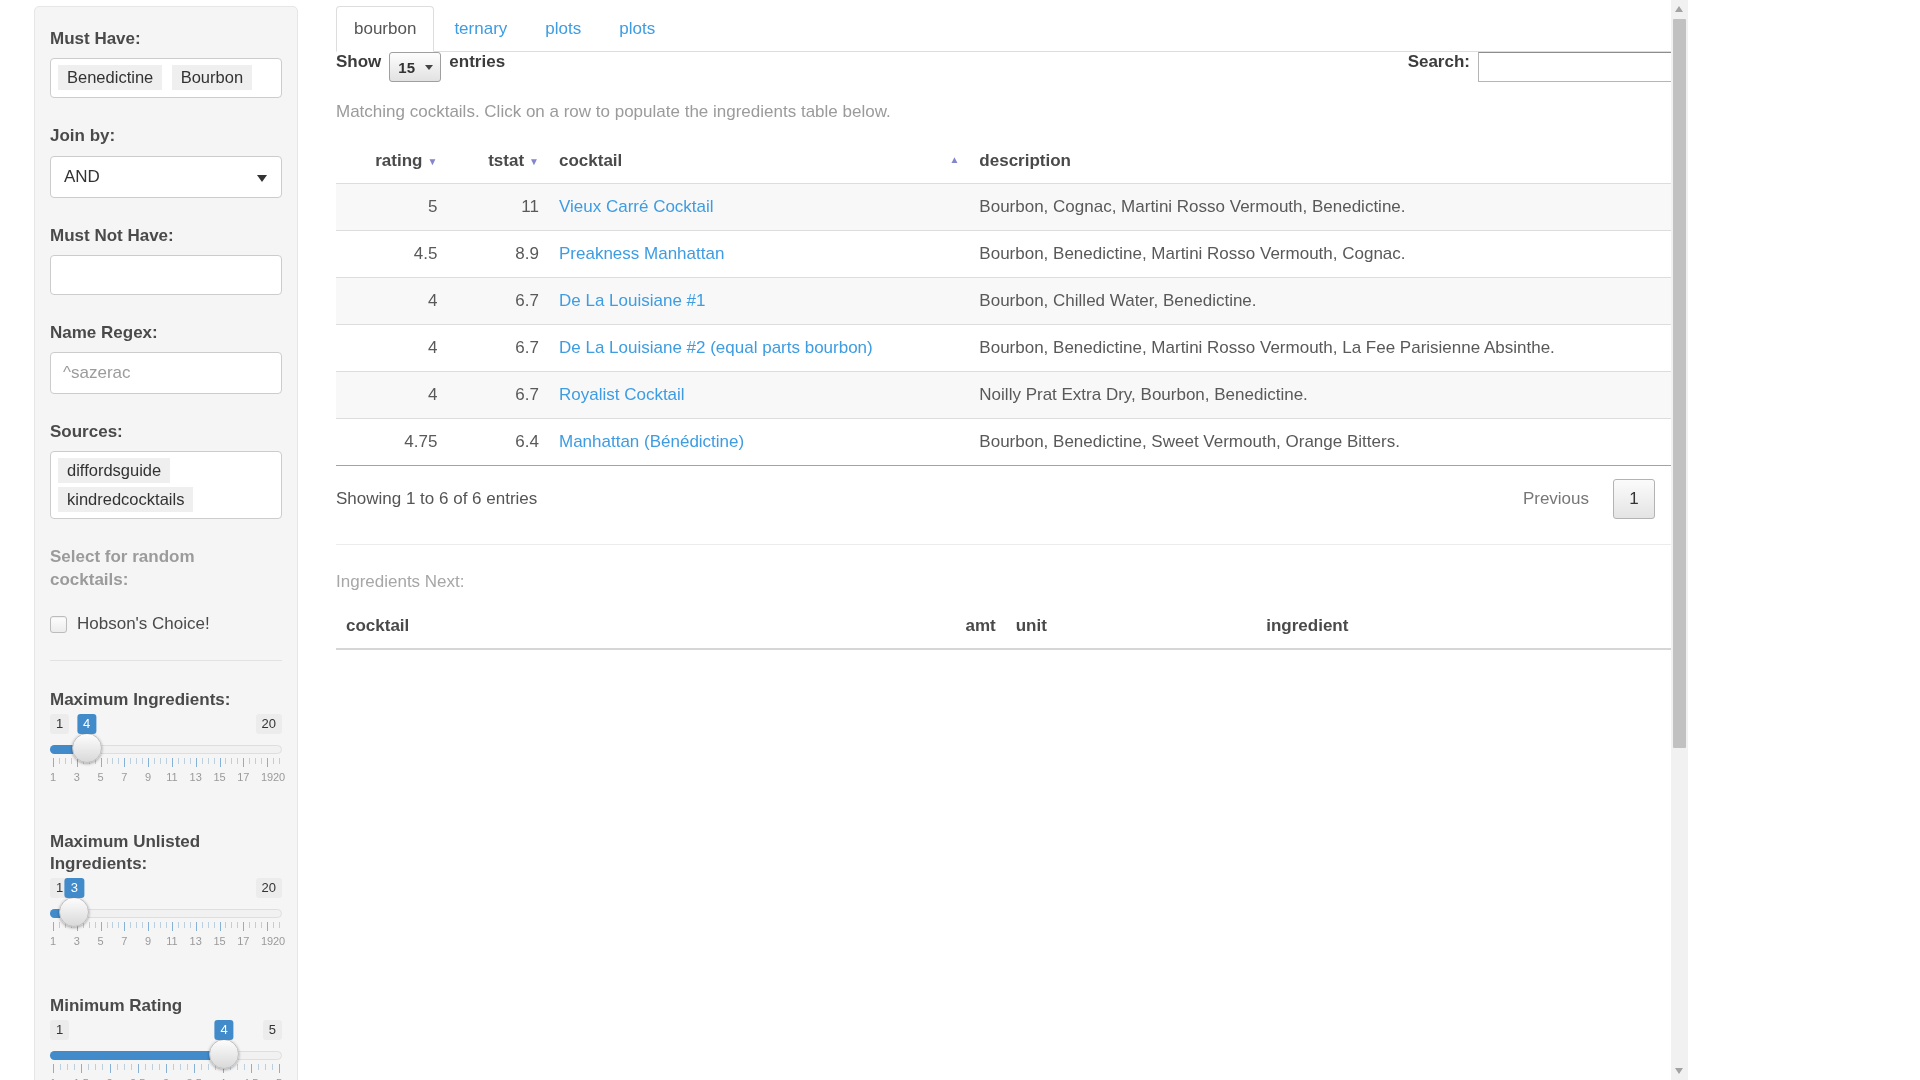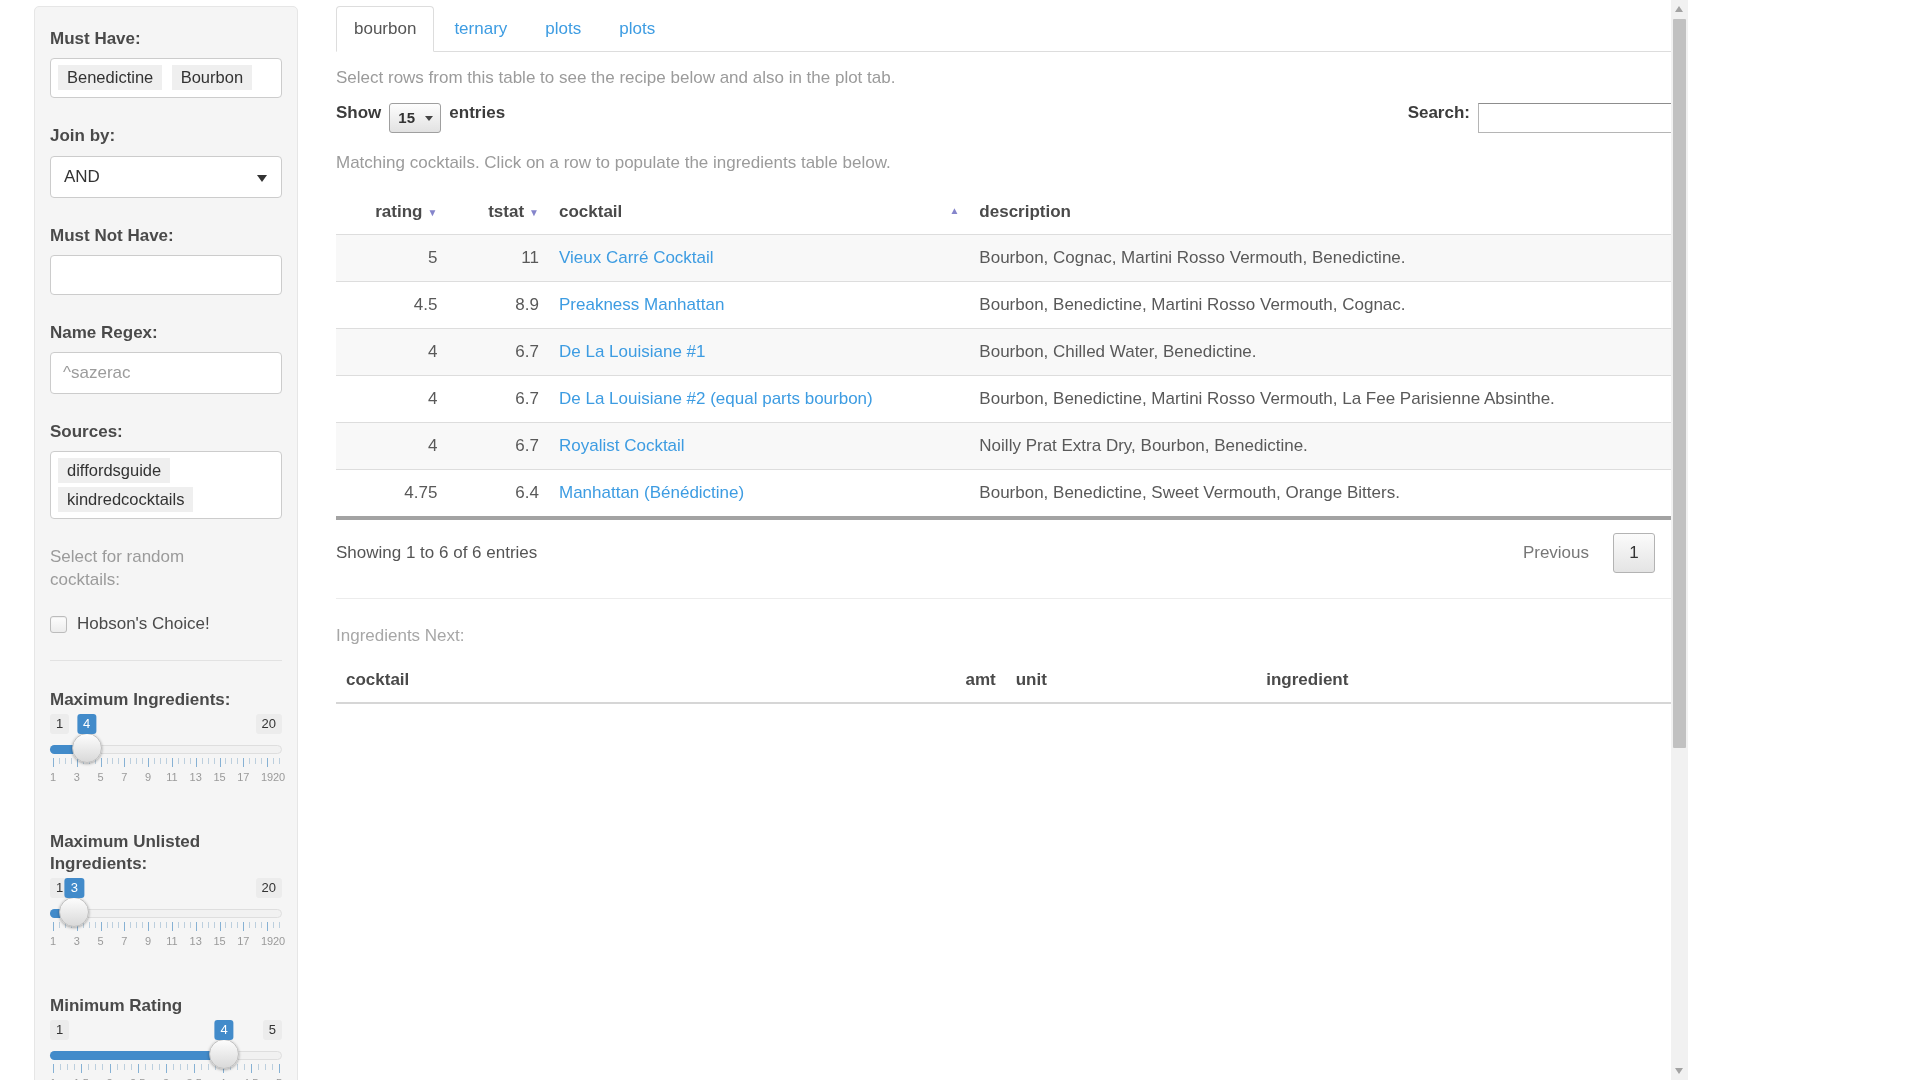--- a/index.html
+++ b/index.html
@@ -70,21 +70,21 @@
                 color:#333; cursor:pointer; }
   .len-caret { position:absolute; right:7px; top:12px; width:0; height:0;
                border-left:4px solid transparent; border-right:4px solid transparent;
                border-top:5px solid #444; }
   .spacer { flex:1; }
   .search-input { width:250px; height:30px; margin-left:8px; border:1px solid #b5b5b5;
                   border-top-color:#8d8d8d; padding:0 8px; font-size:16px; color:#333;
                   font-family:"Liberation Sans",sans-serif; }
   .caption { margin:17px 0 0; }
 
-  table.dt { width:100%; border-collapse:collapse; margin-top:15px; border-bottom:4px solid #a3a3a3; }
+  table.dt { width:100%; border-collapse:collapse; margin-top:15px; border-bottom:1px solid #a3a3a3; }
   table.dt th { font-size:17px; font-weight:700; color:#4a4a4a; text-align:left;
                 padding:12px 10px; position:relative; cursor:pointer; }
   table.dt td { font-size:17px; color:#595959; padding:13px 10px; border-top:1px solid #ddd; }
   table.dt .num { text-align:right; }
   table.dt col.c-rating { width:8%; }
   table.dt col.c-tstat { width:7.3%; }
   table.dt col.c-cocktail { width:30.2%; }
   tr.striped td { background:#f8f8f8; }
   td.cocktail a, .link { color:#3d9ce2; text-decoration:none; cursor:pointer; }
   .sort-desc-inline { font-size:10px; color:#8585cb; margin-left:5px; vertical-align:1px; }
@@ -153,21 +153,21 @@
 
     <div class="group">
       <span class="lbl">Sources:</span>
       <div class="selectize-box">
         <span class="tag">diffordsguide</span><br>
         <span class="tag">kindredcocktails</span>
       </div>
     </div>
 
     <div class="group" style="margin-bottom:0;">
-      <div class="muted" style="width:170px;">Select for random cocktails:</div>
+      <div class="muted" style="width:170px;font-weight:bold;">Select for random cocktails:</div>
       <div class="cb-row">
         <span class="cb"></span>
         <span class="cb-label">Hobson's Choice!</span>
       </div>
     </div>
 
     <hr class="side-hr">
 
     <div class="group">
       <span class="lbl slider-label">Maximum Ingredients:</span>
@@ -357,21 +357,20 @@
 
   <div class="main">
 
     <div class="tabbar">
       <div class="tab active">bourbon</div>
       <div class="tab">ternary</div>
       <div class="tab">plots</div>
       <div class="tab">plots</div>
     </div>
 
-    <p class="muted intro">Select rows from this table to see the recipe below and also in the plot tab.</p>
 
     <div class="controls">
       <span class="show-label">Show</span>
       <div class="len-select">
         <span>15</span>
         <span class="len-caret"></span>
       </div>
       <span class="entries-label">entries</span>
       <div class="spacer"></div>
       <span class="search-label">Search:</span>

